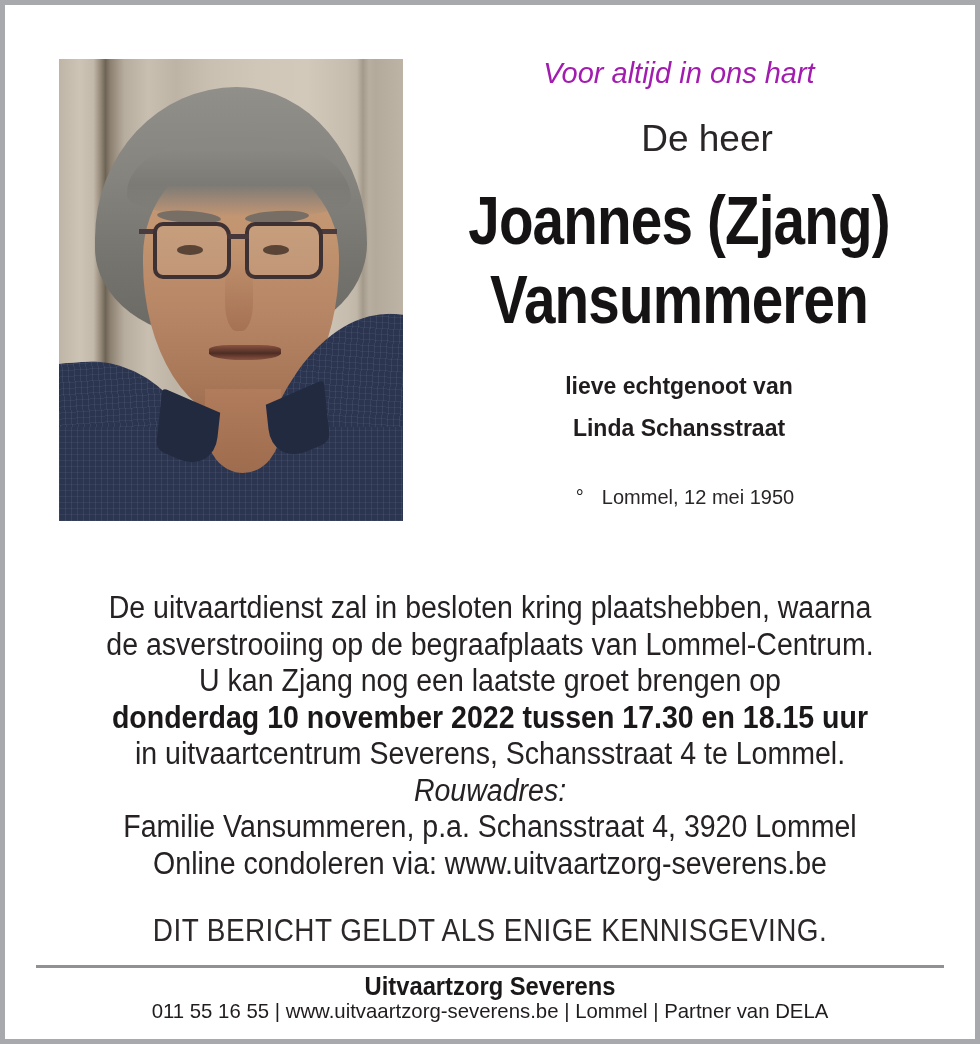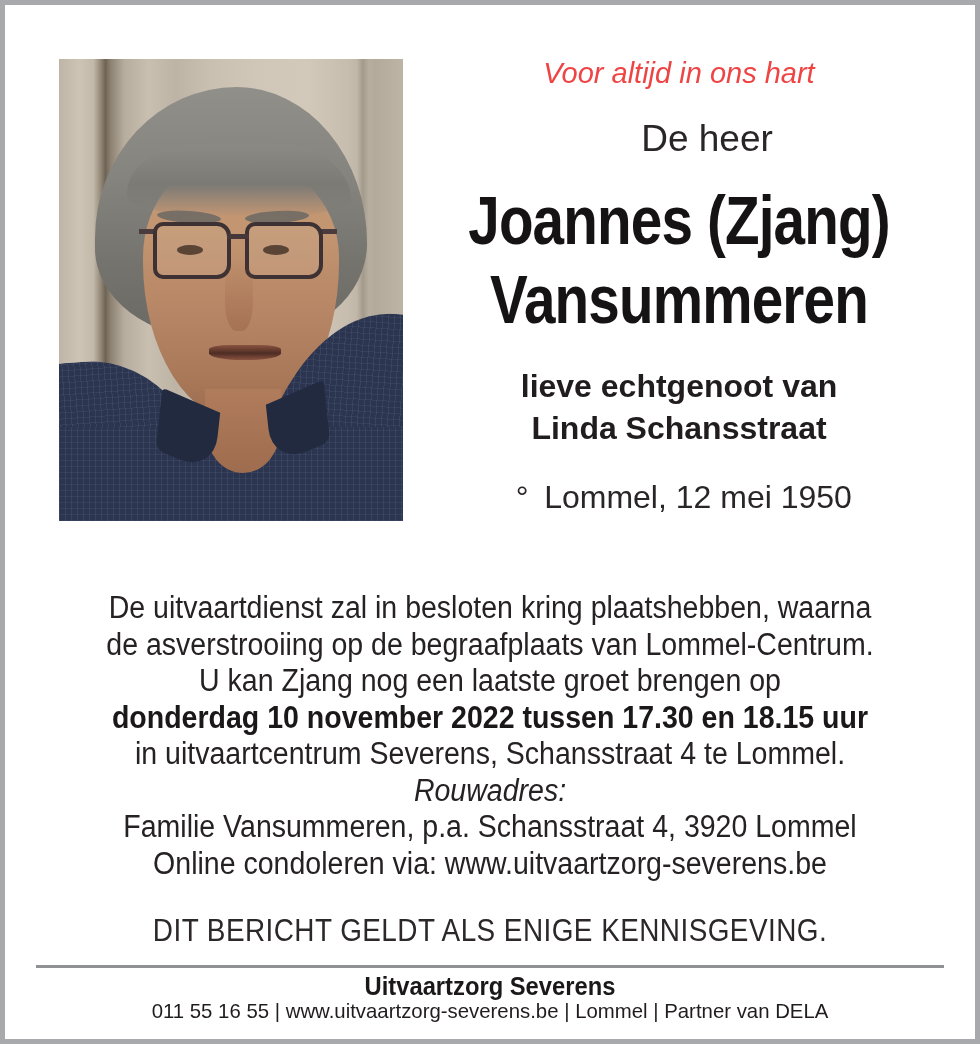--- a/index.html
+++ b/index.html
@@ -64,26 +64,26 @@
   .neck { left:146px; top:330px; width:76px; height:84px;
     background:linear-gradient(180deg,#b07c5c,#9e6c4e);
     border-radius:0 0 50% 50% / 0 0 55% 55%; }
   .collar { width:58px; height:64px; background:#222a40; }
   .collar.l { left:100px; top:340px; transform:skewY(18deg) rotate(6deg); border-radius:4px 0 60% 8px; }
   .collar.r { left:210px; top:332px; transform:skewY(-18deg) rotate(-6deg); border-radius:0 4px 8px 60%; }
 
   
   .right-col { position:absolute; left:398px; top:0; width:552px; text-align:center; }
   .right-col > div { position:absolute; width:100%; }
-  .motto { top:52px; font-size:29px; font-style:italic; color:#ef4444; }
+  .motto { top:52px; font-size:29px; font-style:italic; color:#a21caf; }
   .salutation { top:113px; font-size:37px; font-weight:400; color:#2a2627;padding-left:28px; }
   .name { top:176px; font-size:69px; font-weight:bold; line-height:79px;
     transform:scaleX(0.82); transform-origin:center; letter-spacing:-1px; color:#161314; }
-  .relation { top:360px; font-size:32px; font-weight:bold; line-height:42px; color:#211d1e; }
-  .dates { top:472px; font-size:32px; line-height:40px; color:#2a2627; }
+  .relation { top:360px; font-size:23px; font-weight:bold; line-height:42px; color:#211d1e; }
+  .dates { top:472px; font-size:20px; line-height:40px; color:#2a2627; }
   .date-sym { display:inline-block; min-width:32px; text-align:center; }
   .date-txt { display:inline-block; margin-left:6px; }
 
   
   .body-block { position:absolute; left:0; top:585px; width:970px; text-align:center;
     font-size:31px; line-height:36.5px; color:#262223;
     transform:scaleX(0.92); transform-origin:center; }
   .body-block .bold { font-weight:bold; color:#1b1819; }
   .body-block .italic { font-style:italic; }
   .notice { position:absolute; left:0; top:908px; width:970px; text-align:center;

